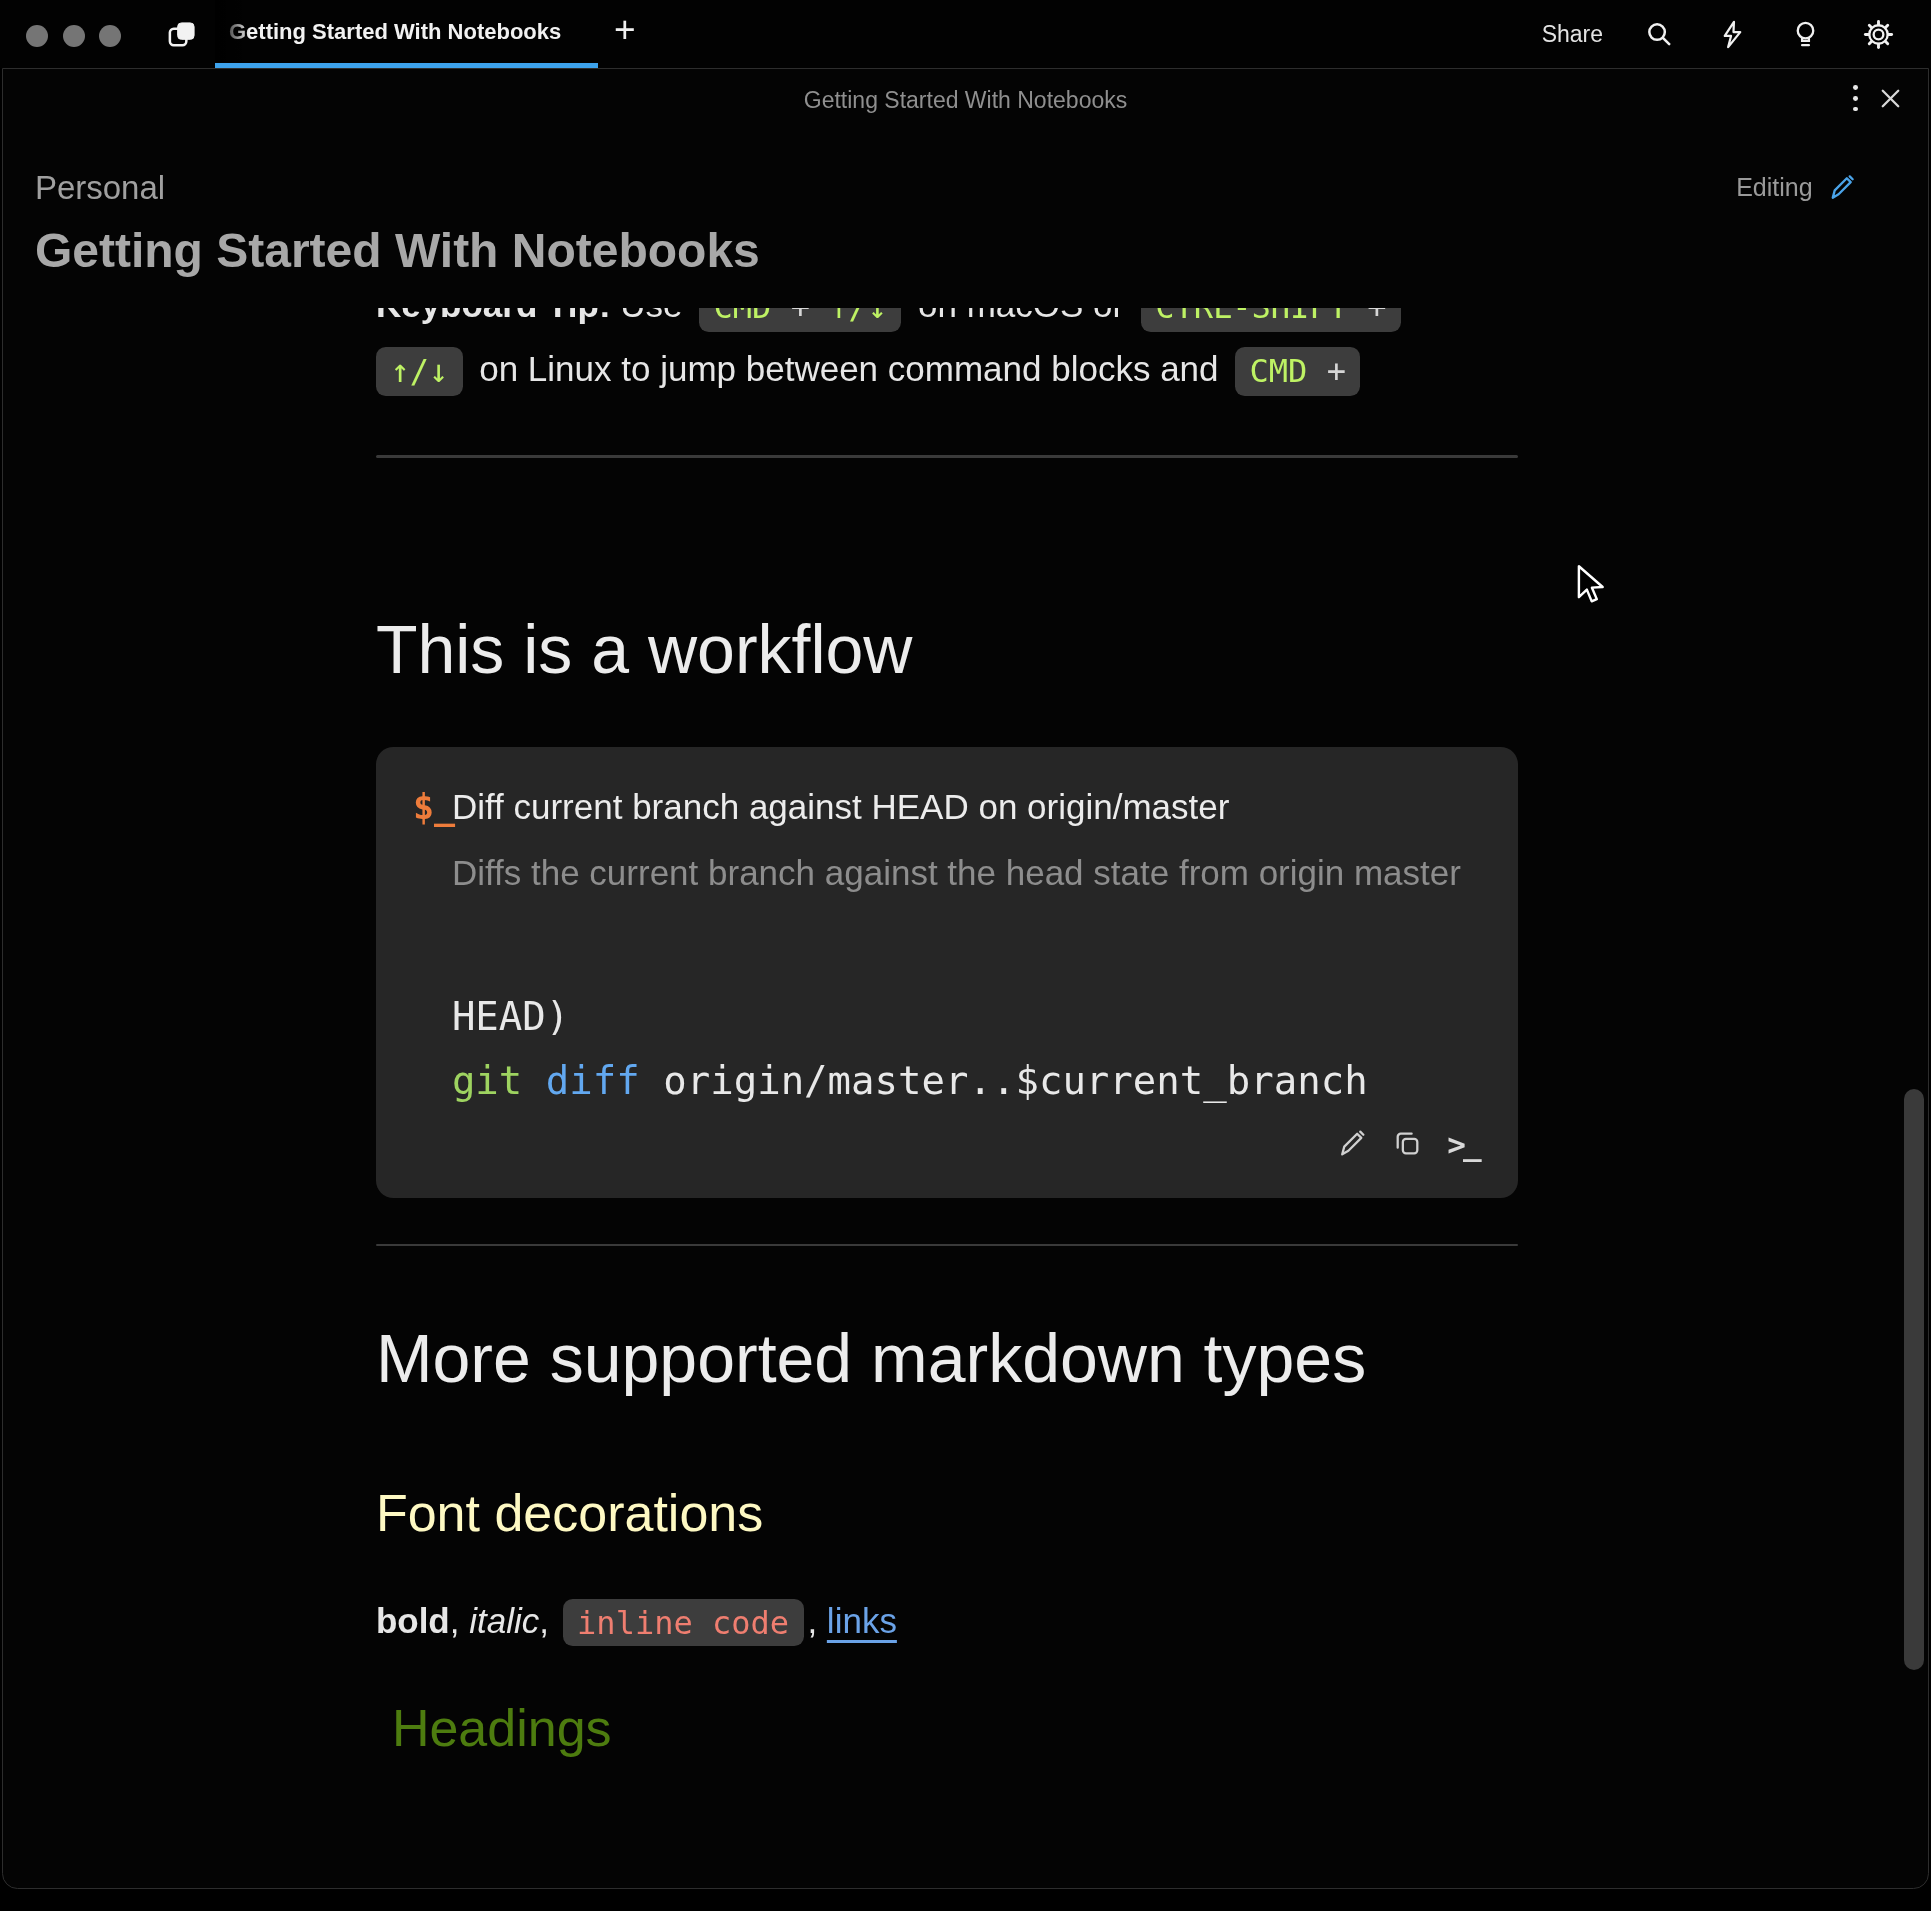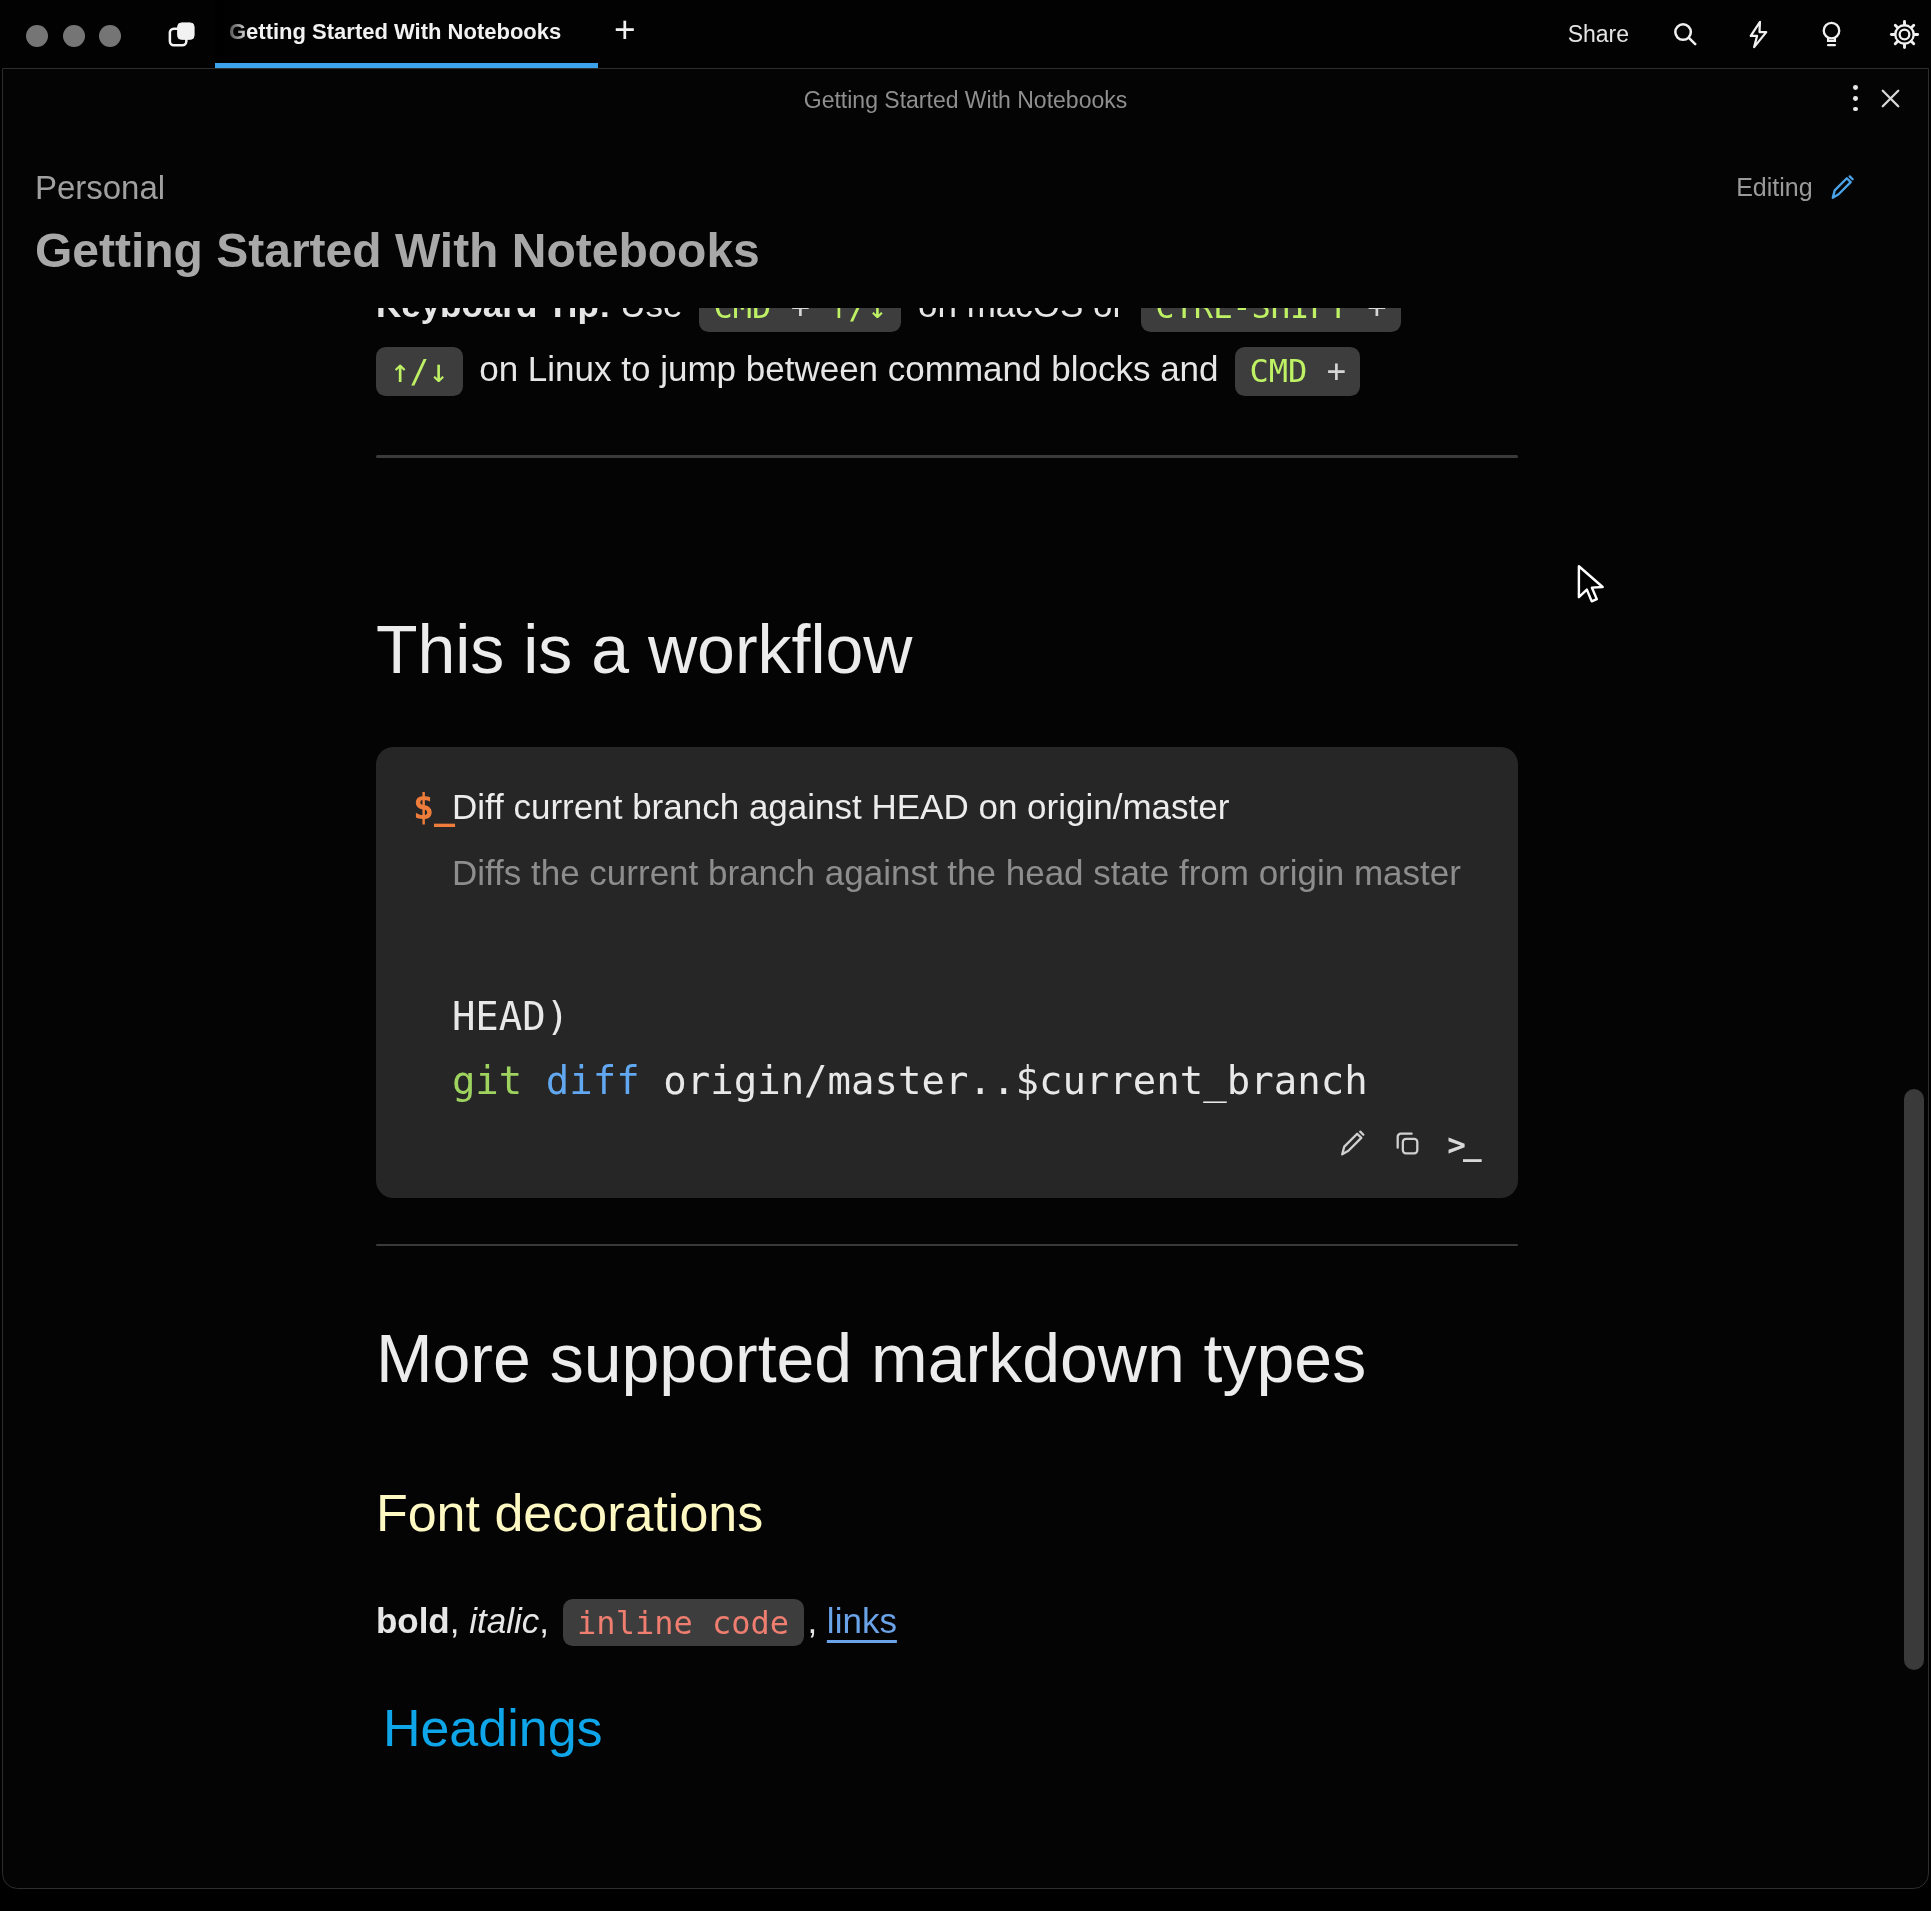--- a/index.html
+++ b/index.html
@@ -11,21 +11,21 @@
   .lights{position:absolute;left:26px;top:25px;display:flex;gap:14.5px;}
   .light{width:22px;height:22px;border-radius:50%;background:#757575;}
   .tab-icon{position:absolute;left:166px;top:19.3px;}
   .tab-title{position:absolute;left:229px;top:0;height:64px;line-height:64px;
              font-size:22px;font-weight:700;color:#f2f2f2;white-space:nowrap;}
   .tab-fade{position:absolute;left:215px;top:0;width:35px;height:62px;
             background:linear-gradient(to right,#000 10%,rgba(0,0,0,0));}
   .tab-underline{position:absolute;left:215px;top:63px;width:383px;height:4.8px;background:#3da2ec;}
   .new-tab{position:absolute;left:614px;top:0;height:64px;line-height:60px;font-size:37px;
            font-weight:300;color:#f0f0f0;cursor:default;}
-  .bar-right{position:absolute;right:10px;top:0;height:68px;display:flex;align-items:center;gap:40px;}
+  .bar-right{position:absolute;right:36px;top:0;height:68px;display:flex;align-items:center;gap:40px;}
   .share-label{font-size:23px;color:#e3e3e3;}
   .bar-ic{display:flex;align-items:center;justify-content:center;width:33px;height:33px;}
 
   
   .window{position:absolute;left:1.9px;top:68px;right:1.9px;bottom:23px;background:#040404;
           border:1px solid #2d2d2d;border-radius:0 0 15.4px 15.4px;overflow:hidden;}
   .win-header{position:relative;height:62px;}
   .win-title{position:absolute;left:0;right:0;top:0;height:62px;line-height:62px;text-align:center;
              font-size:23px;color:#8f8f8f;}
   .kebab{position:absolute;right:70px;top:16.4px;display:flex;flex-direction:column;gap:5.8px;align-items:center;}
@@ -45,21 +45,21 @@
   .tip-bold{font-weight:700;}
   .kb{display:inline-block;background:#3d3d3d;border-radius:9.7px;padding:4.8px 14.5px;margin:0 6.8px;
       font-family:"DejaVu Sans Mono",monospace;font-size:32px;line-height:39px;vertical-align:middle;}
   .kk{color:#bef264;}
   .kp{color:#d6d6d6;}
 
   hr.div{border:none;height:2.9px;background:#3a3a3a;border-radius:1.9px;margin:54px 0 0 0;}
   .h2{font-size:68px;line-height:77px;font-weight:400;color:#ececec;margin:153px 0 0 0;}
   .h2b{font-size:68px;line-height:81px;font-weight:400;color:#ececec;margin:72px 0 0 0;}
   .h3{font-size:52px;line-height:62px;font-weight:400;color:#fef9c3;margin:83px 0 0 0;}
-  .h3b{font-size:52px;line-height:62px;font-weight:400;color:#0ea5e9;margin:46px 0 0 7px;}
+  .h3b{font-size:52px;line-height:62px;font-weight:400;color:#4d7c0f;margin:46px 0 0 16px;}
 
   
   .card{margin-top:59px;background:#262626;border-radius:17.4px;padding:37px 39px 33px 37px;}
   .card-head{display:flex;align-items:center;height:46px;}
   .prompt{width:39px;font-family:"DejaVu Sans Mono",monospace;font-size:35px;font-weight:700;color:#ee7c3b;}
   .card-title{font-size:35px;color:#ececec;}
   .card-desc{margin:11.6px 0 0 39px;font-size:35px;line-height:64px;color:#8d8d8d;}
   .card-code{margin:15.4px 0 0 39px;font-family:"DejaVu Sans Mono",monospace;font-size:39px;
              line-height:64px;color:#e8e8e8;}
   .tok-cmd{color:#9ed360;}

